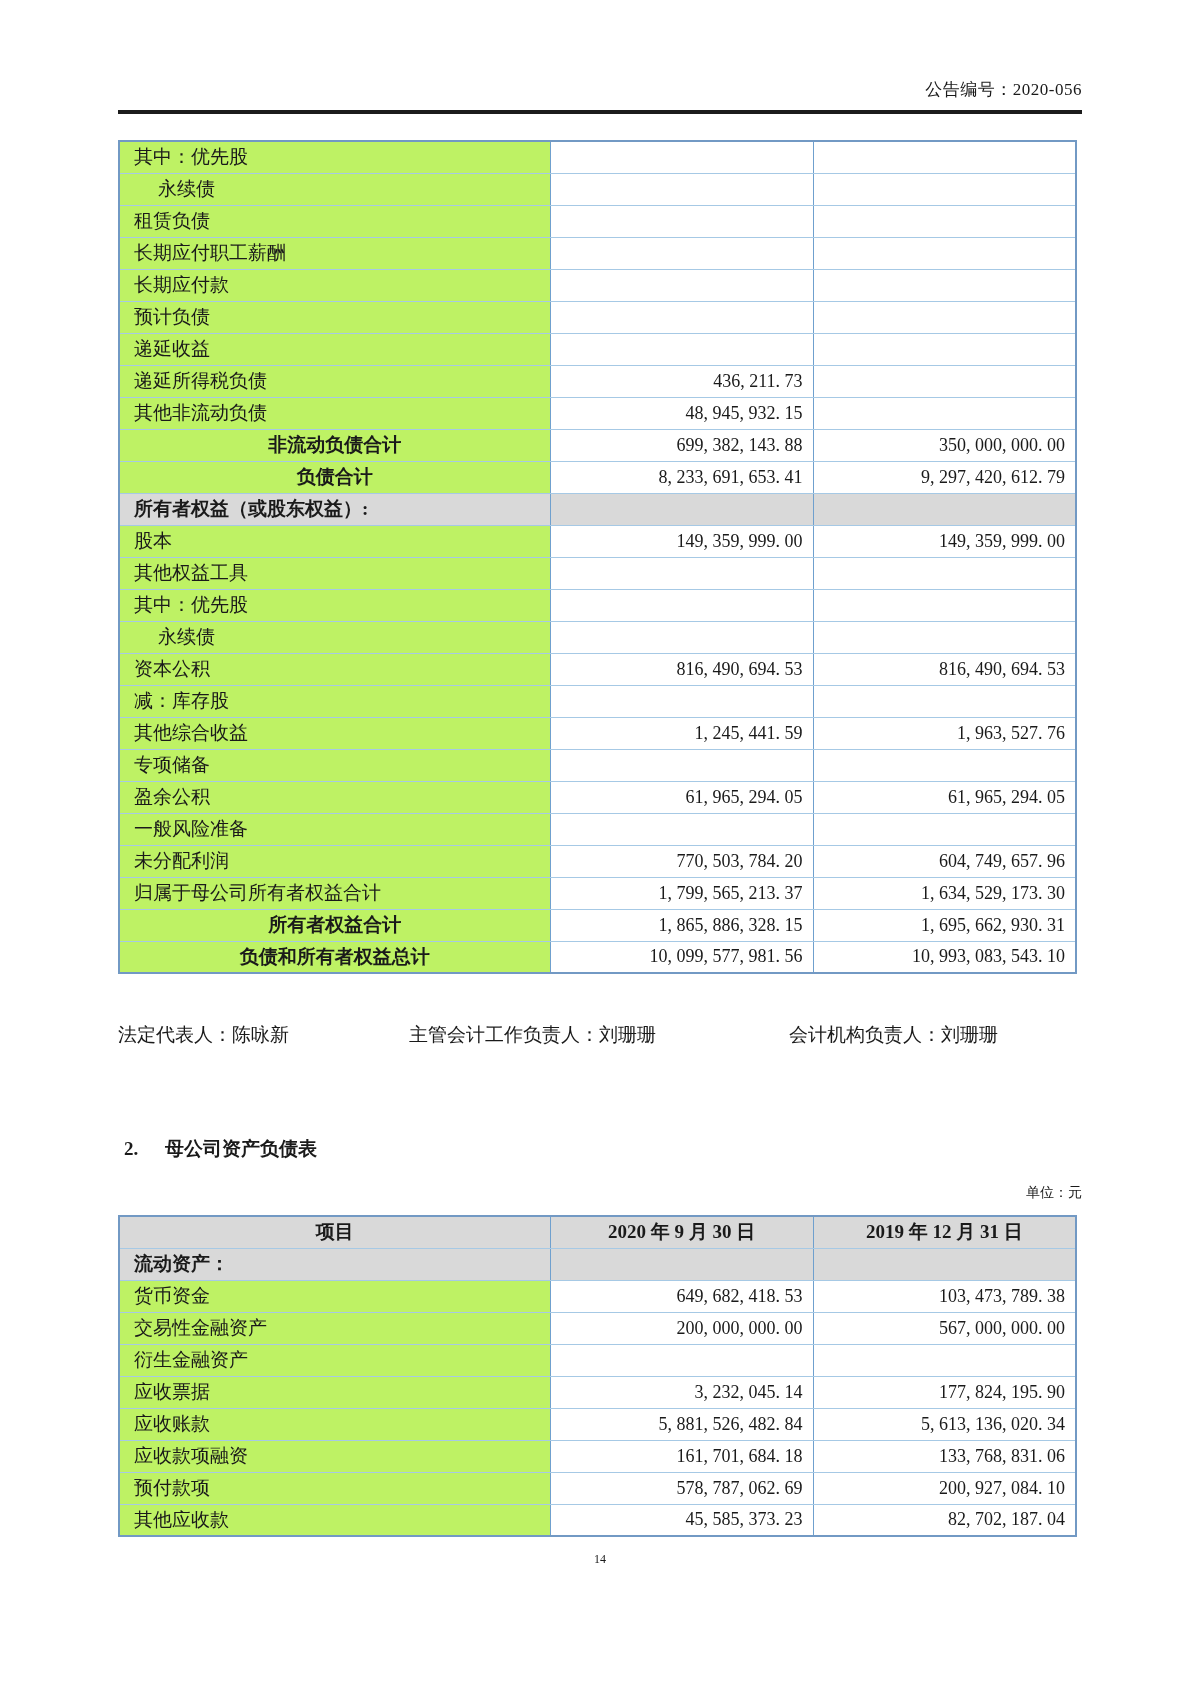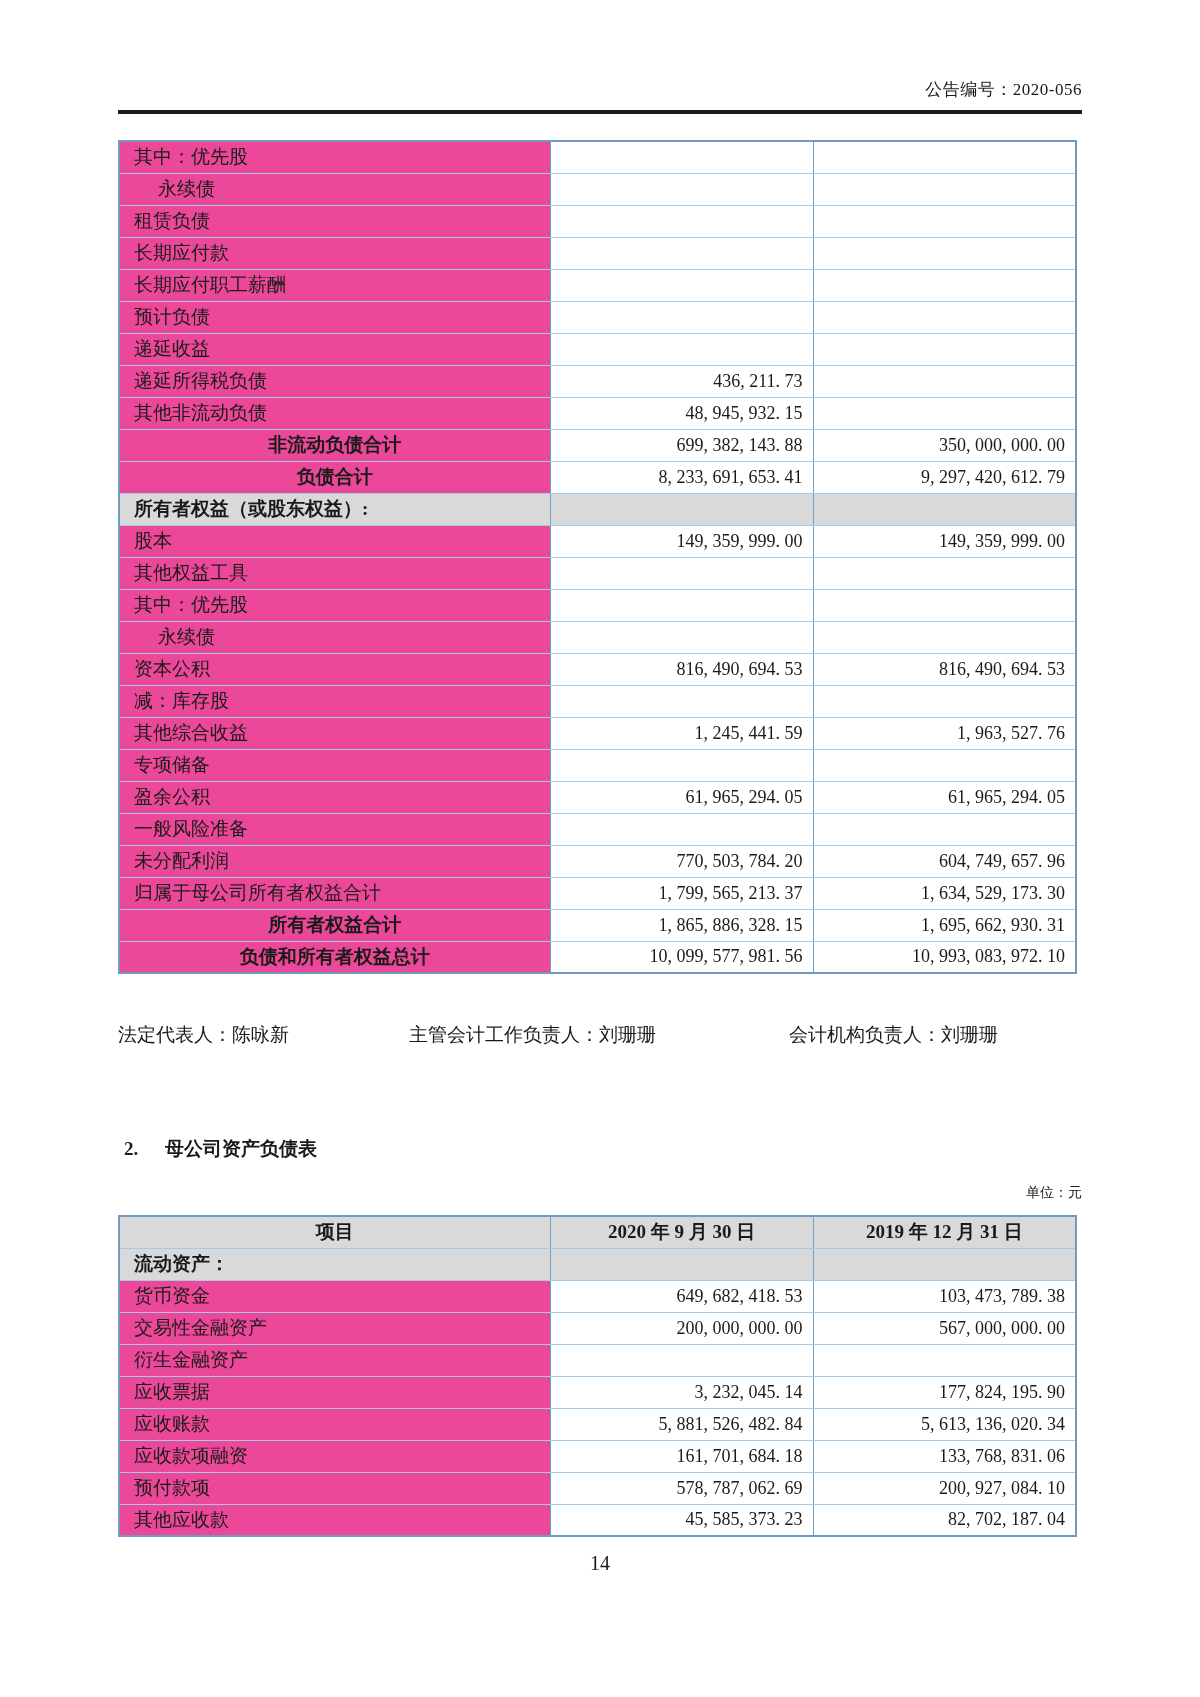--- a/index.html
+++ b/index.html
@@ -30,41 +30,41 @@
 
   td.cell, th.cell {
     height:32px;
     border-top:1px solid #A6C9E5;
     border-bottom:1px solid #A6C9E5;
     border-left:1px solid #6FA0CE;
     border-right:1px solid #6FA0CE;
     font-size:19px; vertical-align:middle;
     overflow:hidden; white-space:nowrap;
   }
-  td.label-cell { background:#ec4899; text-align:left; padding:0 8px 0 14px; }
+  td.label-cell { background:#bef264; text-align:left; padding:0 8px 0 14px; }
   td.value-cell { background:#ffffff; text-align:right; padding:0 10px; font-size:18px; }
 
   .row-indent .label-cell { padding-left:38px;margin-left:16px; }
   .row-summary .label-cell { text-align:center; font-weight:bold; padding:0 8px; }
   .row-section td { background:#D9D9D9; }
   .row-section .label-cell { font-weight:bold; }
 
   th.cell { background:#D9D9D9; font-weight:bold; text-align:center; padding:0 6px; }
 
   .signatures { position:absolute; top:1022px; left:0; width:1200px; height:28px; font-size:19px; }
   .sig-1 { position:absolute; left:118px; }
   .sig-2 { position:absolute; left:409px; }
   .sig-3 { position:absolute; left:789px; }
 
   .section-title { position:absolute; top:1136px; left:124px; font-size:19px; font-weight:bold; }
   .section-num { display:inline-block; width:41px; }
 
   .unit-line { position:absolute; top:1184px; right:118px; font-size:14px; }
 
-  .page-number { position:absolute; top:1552px; left:0; width:1200px; text-align:center; font-size:20px; }
+  .page-number { position:absolute; top:1552px; left:0; width:1200px; text-align:center; font-size:12px; }
 </style>
 </head>
 <body>
 
 <div class="page">
 
   <div class="header-right">公告编号：2020-056</div>
   <div class="header-rule"></div>
 
   <table class="fin" id="table1">
@@ -83,26 +83,26 @@
           <td class="cell label-cell">永续债</td>
           <td class="cell value-cell"></td>
           <td class="cell value-cell"></td>
         </tr>
         <tr class="row-normal">
           <td class="cell label-cell">租赁负债</td>
           <td class="cell value-cell"></td>
           <td class="cell value-cell"></td>
         </tr>
         <tr class="row-normal">
+          <td class="cell label-cell">长期应付职工薪酬</td>
+          <td class="cell value-cell"></td>
+          <td class="cell value-cell"></td>
+        </tr>
+        <tr class="row-normal">
           <td class="cell label-cell">长期应付款</td>
-          <td class="cell value-cell"></td>
-          <td class="cell value-cell"></td>
-        </tr>
-        <tr class="row-normal">
-          <td class="cell label-cell">长期应付职工薪酬</td>
           <td class="cell value-cell"></td>
           <td class="cell value-cell"></td>
         </tr>
         <tr class="row-normal">
           <td class="cell label-cell">预计负债</td>
           <td class="cell value-cell"></td>
           <td class="cell value-cell"></td>
         </tr>
         <tr class="row-normal">
           <td class="cell label-cell">递延收益</td>
@@ -195,21 +195,21 @@
           <td class="cell value-cell">1, 634, 529, 173. 30</td>
         </tr>
         <tr class="row-summary">
           <td class="cell label-cell">所有者权益合计</td>
           <td class="cell value-cell">1, 865, 886, 328. 15</td>
           <td class="cell value-cell">1, 695, 662, 930. 31</td>
         </tr>
         <tr class="row-summary">
           <td class="cell label-cell">负债和所有者权益总计</td>
           <td class="cell value-cell">10, 099, 577, 981. 56</td>
-          <td class="cell value-cell">10, 993, 083, 972. 10</td>
+          <td class="cell value-cell">10, 993, 083, 543. 10</td>
         </tr>
       </tbody>
   </table>
 
   <div class="signatures">
     <span class="sig-1">法定代表人：陈咏新</span>
     <span class="sig-2">主管会计工作负责人：刘珊珊</span>
     <span class="sig-3">会计机构负责人：刘珊珊</span>
   </div>
 

